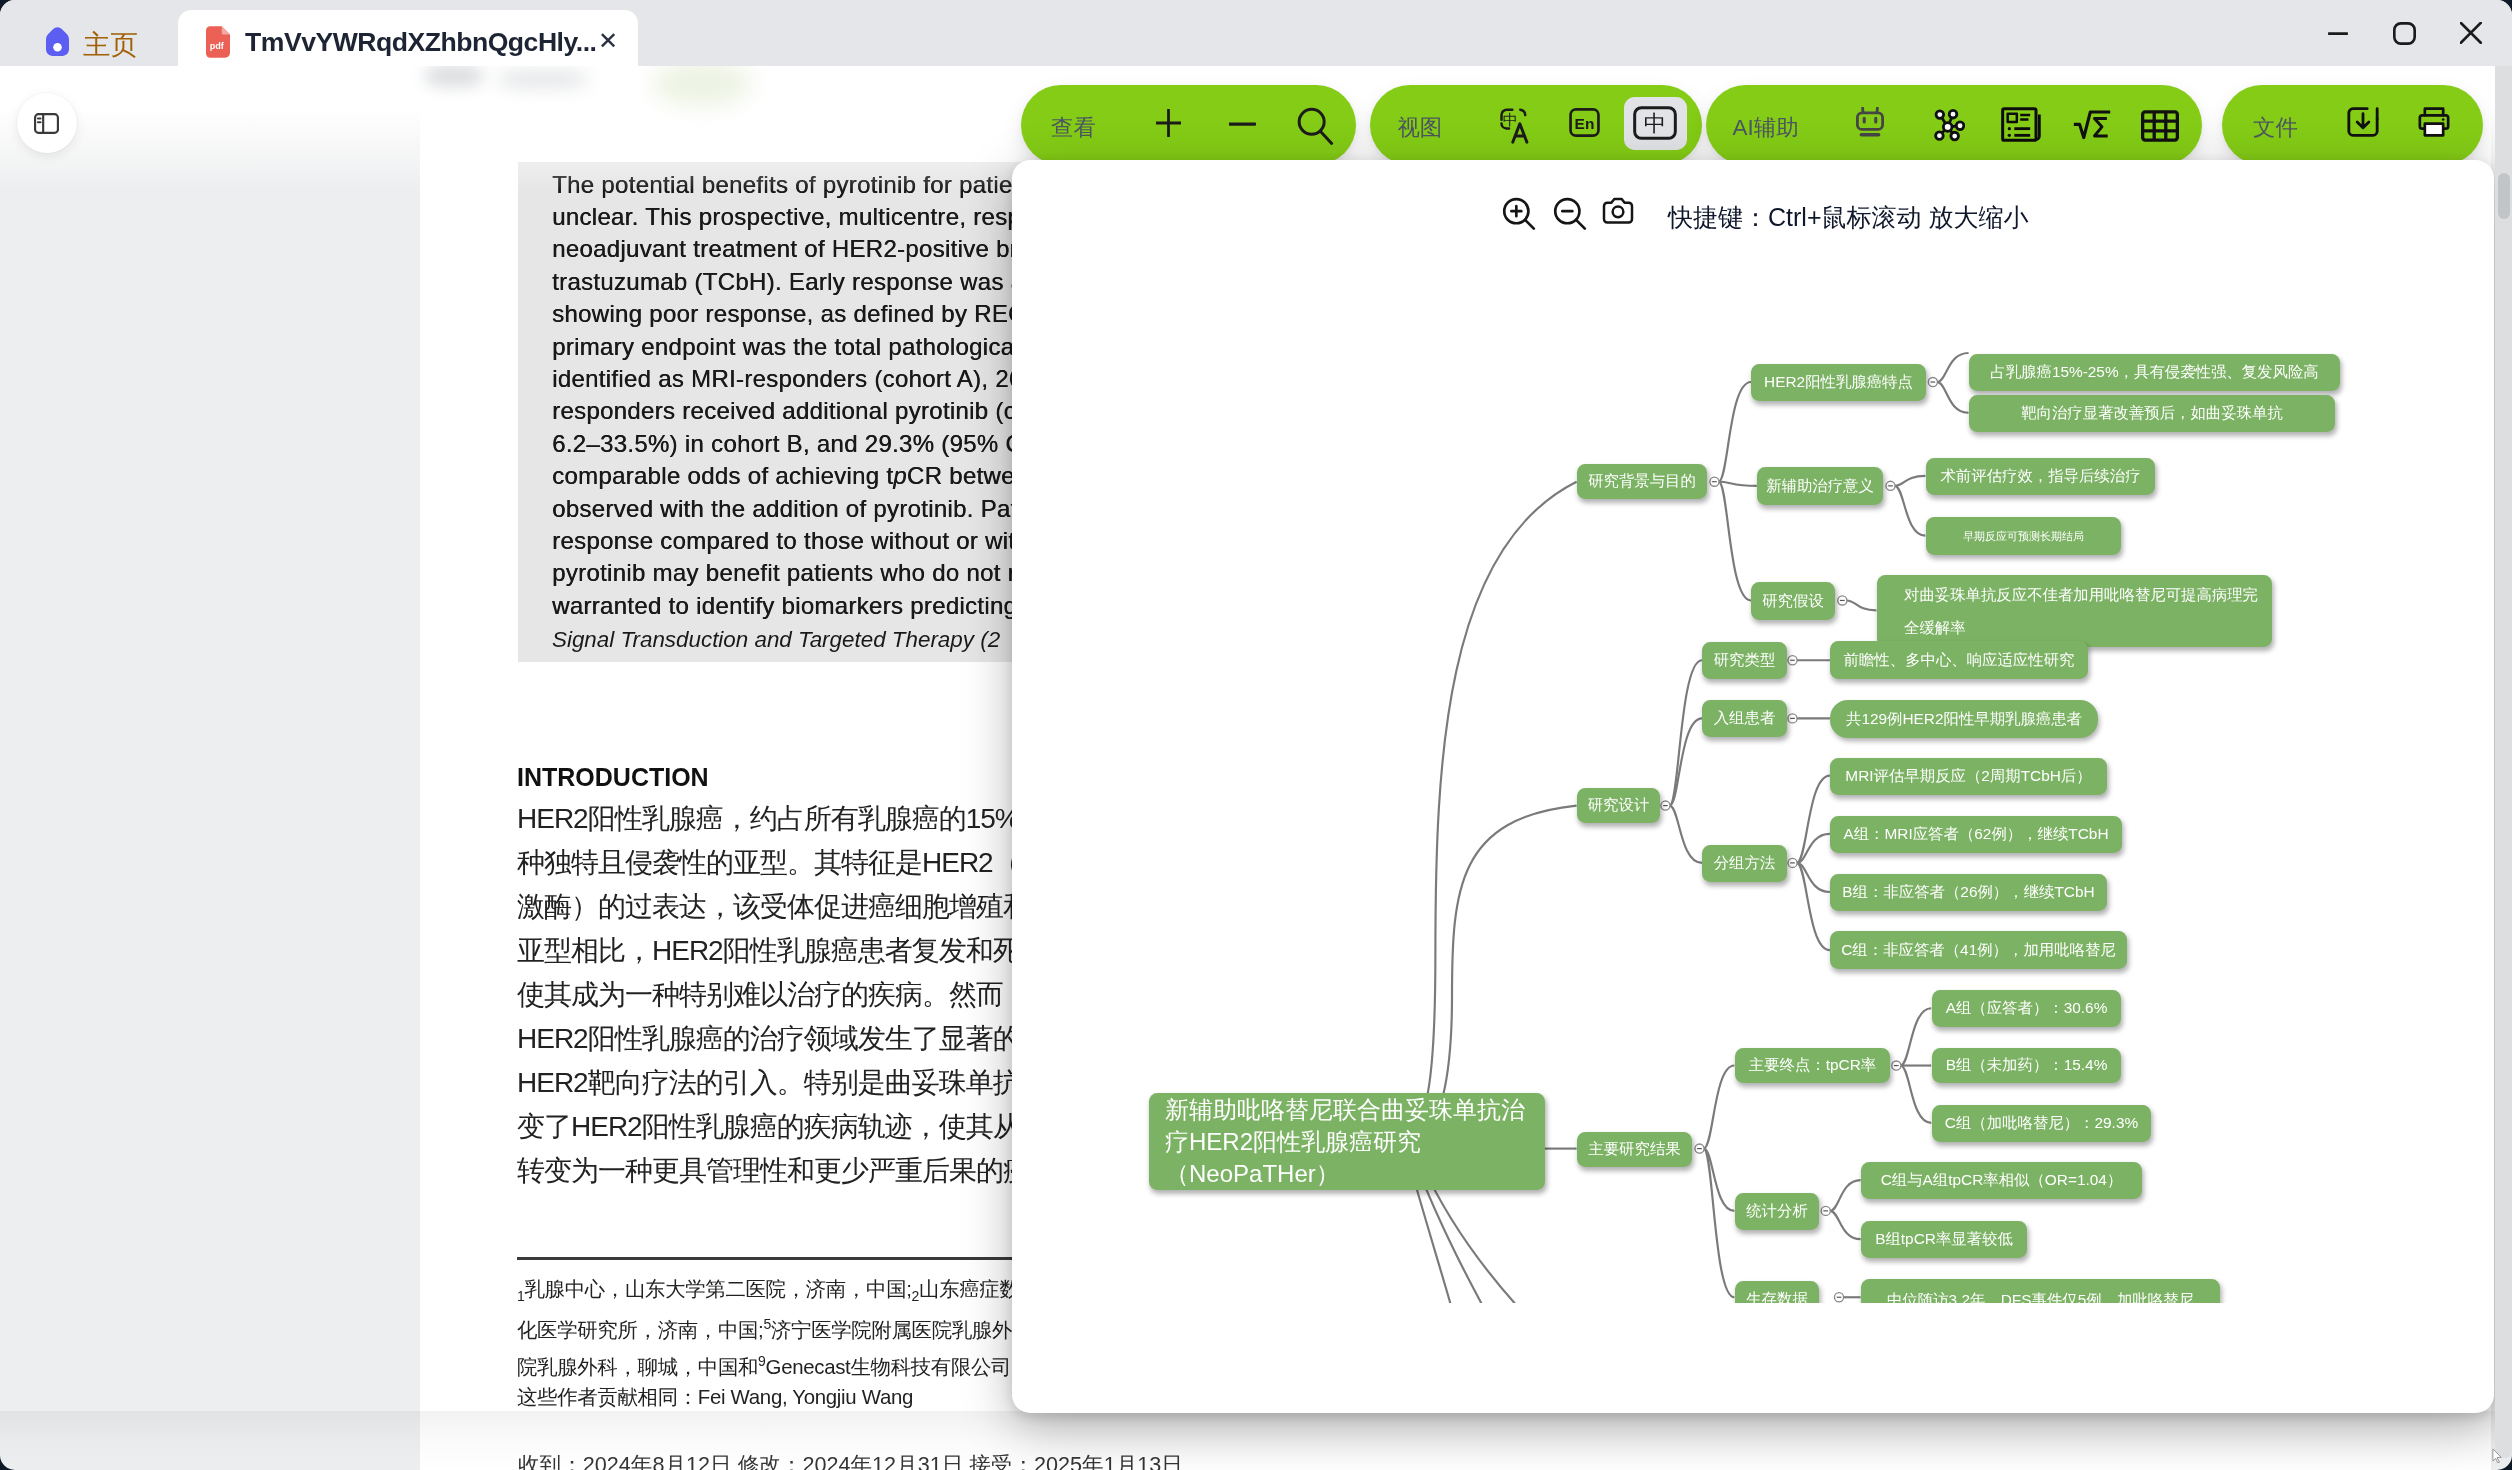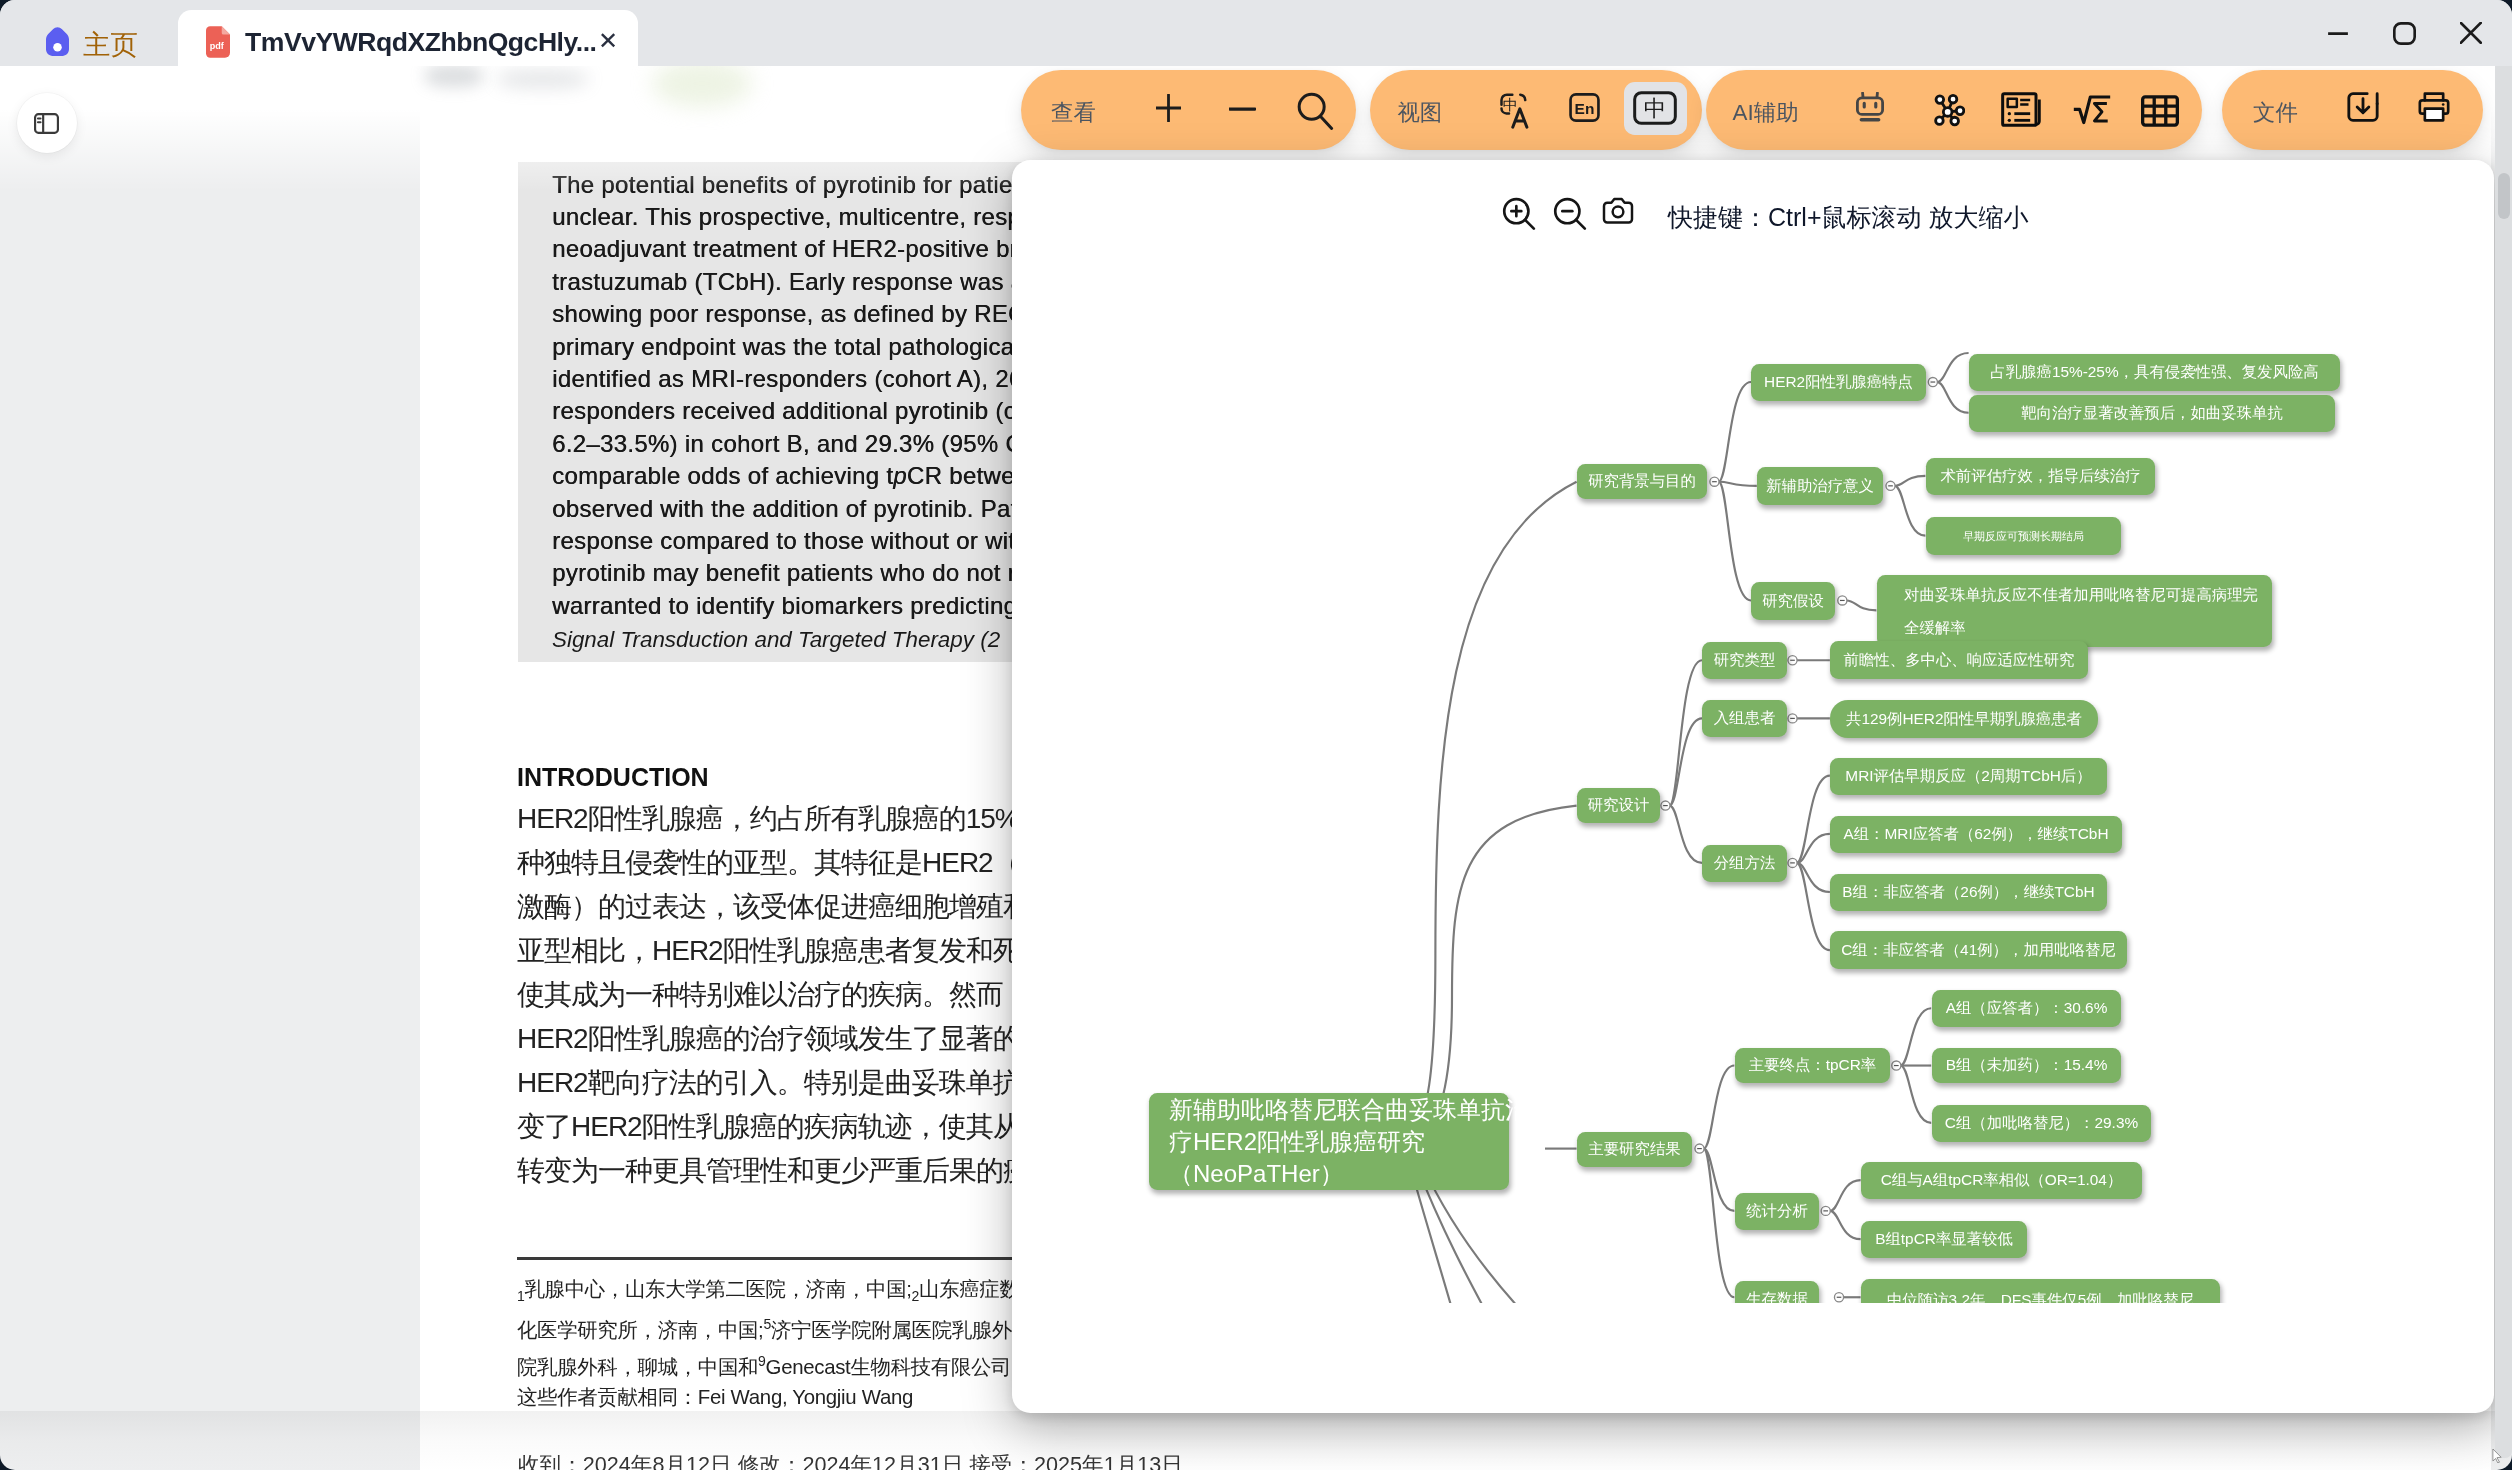--- a/index.html
+++ b/index.html
@@ -27,21 +27,21 @@
 .fline { position:absolute; left:517px; font-size:20.4px; line-height:36px; letter-spacing:-0.3px; color:#222; white-space:nowrap; }
 .fline sub { font-size:14px; }
 .fline sup { font-size:14px; }
 #dates { position:absolute; left:518px; top:1447px; font-size:21.6px; line-height:36px; color:#333; white-space:nowrap; }
 
 #topfade { position:absolute; left:0; top:66px; width:2512px; height:125px;
   background:linear-gradient(to bottom, #ffffff 0%, #ffffff 35%, rgba(255,255,255,0) 100%); }
 #blob1 { position:absolute; left:652px; top:60px; width:100px; height:47px; background:#dce8c9; opacity:.5; border-radius:50%; filter:blur(10.8px); }
 
 
-.pill { position:absolute; top:70px; height:80px; background:#fdba74; border-radius:40px;
+.pill { position:absolute; top:85px; height:80px; background:#84cc16; border-radius:40px;
   box-shadow:0 8.3px 20px rgba(0,0,0,.10), 0 1.7px 5px rgba(0,0,0,.05); }
 .ptxt { position:absolute; font-size:22.4px; color:#4c5560; top:27.4px; }
 .icon { position:absolute; }
 
 
 #popup { position:absolute; left:1012px; top:160px; width:1482px; height:1253px; background:#fff; border-radius:18.3px;
   box-shadow:0 15px 50px rgba(0,0,0,.28), 0 3.3px 11.6px rgba(0,0,0,.12); }
 #pop-hint { position:absolute; left:656px; top:41px; font-size:25px; color:#0f172a; }
 #mindmap { position:absolute; left:0; top:0; width:1482px; height:1143px; overflow:hidden; }
 #mmsvg { position:absolute; left:-1012px; top:-160px; }
@@ -281,21 +281,21 @@
 <g>
             <circle cx="2198" cy="1458" r="5.5" fill="#fff" stroke="#888" stroke-width="1.6"></circle>
             <line x1="2195.2" y1="1458" x2="2200.8" y2="1458" stroke="#555" stroke-width="1.4"></line>
           </g>
 <g>
             <circle cx="2214" cy="1562" r="5.5" fill="#fff" stroke="#888" stroke-width="1.6"></circle>
             <line x1="2211.2" y1="1562" x2="2216.8" y2="1562" stroke="#555" stroke-width="1.4"></line>
           </g>
       </svg>
       <div style="position:absolute;left:-1012px;top:-160px;width:2512px;height:1470px;">
-      <div class="mnode" style="left:1149px;top:1093px;width:360px;height:97px;font-size:24px;line-height:32px;padding:0 20px;justify-content:flex-start;text-align:left;">
+      <div class="mnode" style="left:1149px;top:1093px;width:396px;height:97px;font-size:24px;line-height:32px;padding:0 20px;justify-content:flex-end;text-align:left;">
             <span>新辅助吡咯替尼联合曲妥珠单抗治<br>疗HER2阳性乳腺癌研究<br>（NeoPaTHer）</span>
           </div>
 <div class="mnode" style="left:1577px;top:464px;width:130px;height:35px;font-size:15.4px;">
             <span>研究背景与目的</span>
           </div>
 <div class="mnode" style="left:1577px;top:788px;width:83px;height:35px;font-size:15.4px;">
             <span>研究设计</span>
           </div>
 <div class="mnode" style="left:1577px;top:1132px;width:115px;height:35px;font-size:15.4px;">
             <span>主要研究结果</span>

